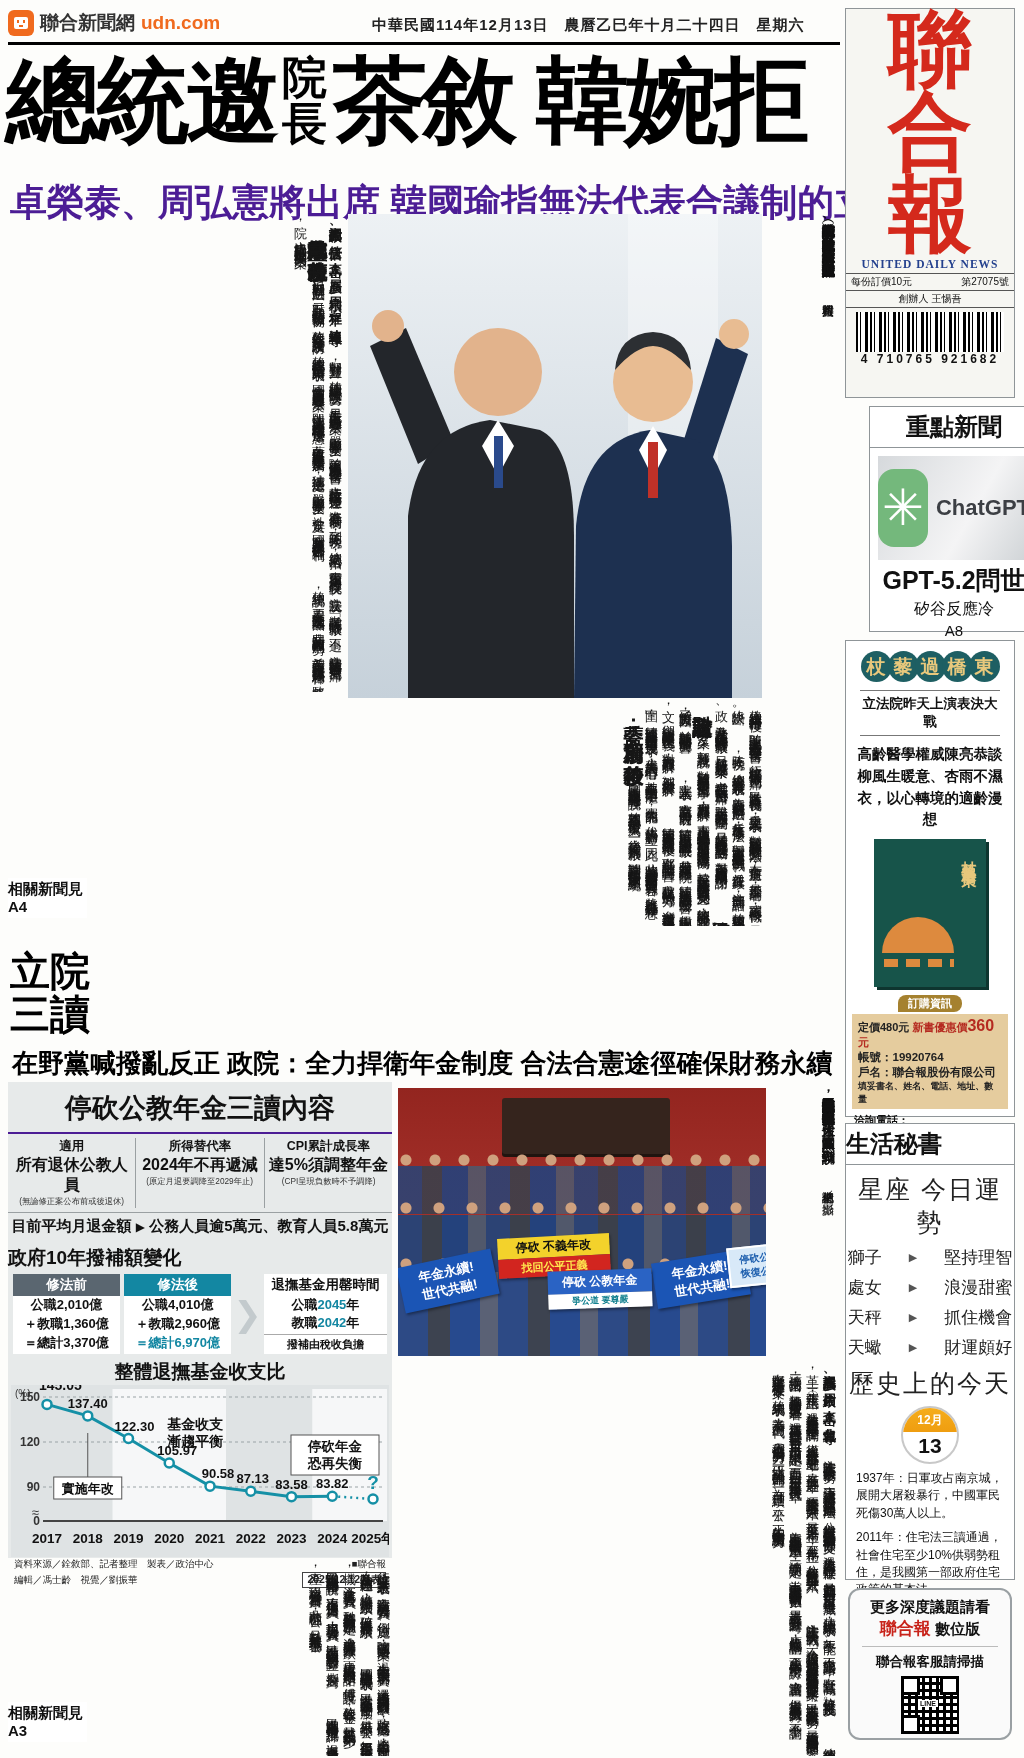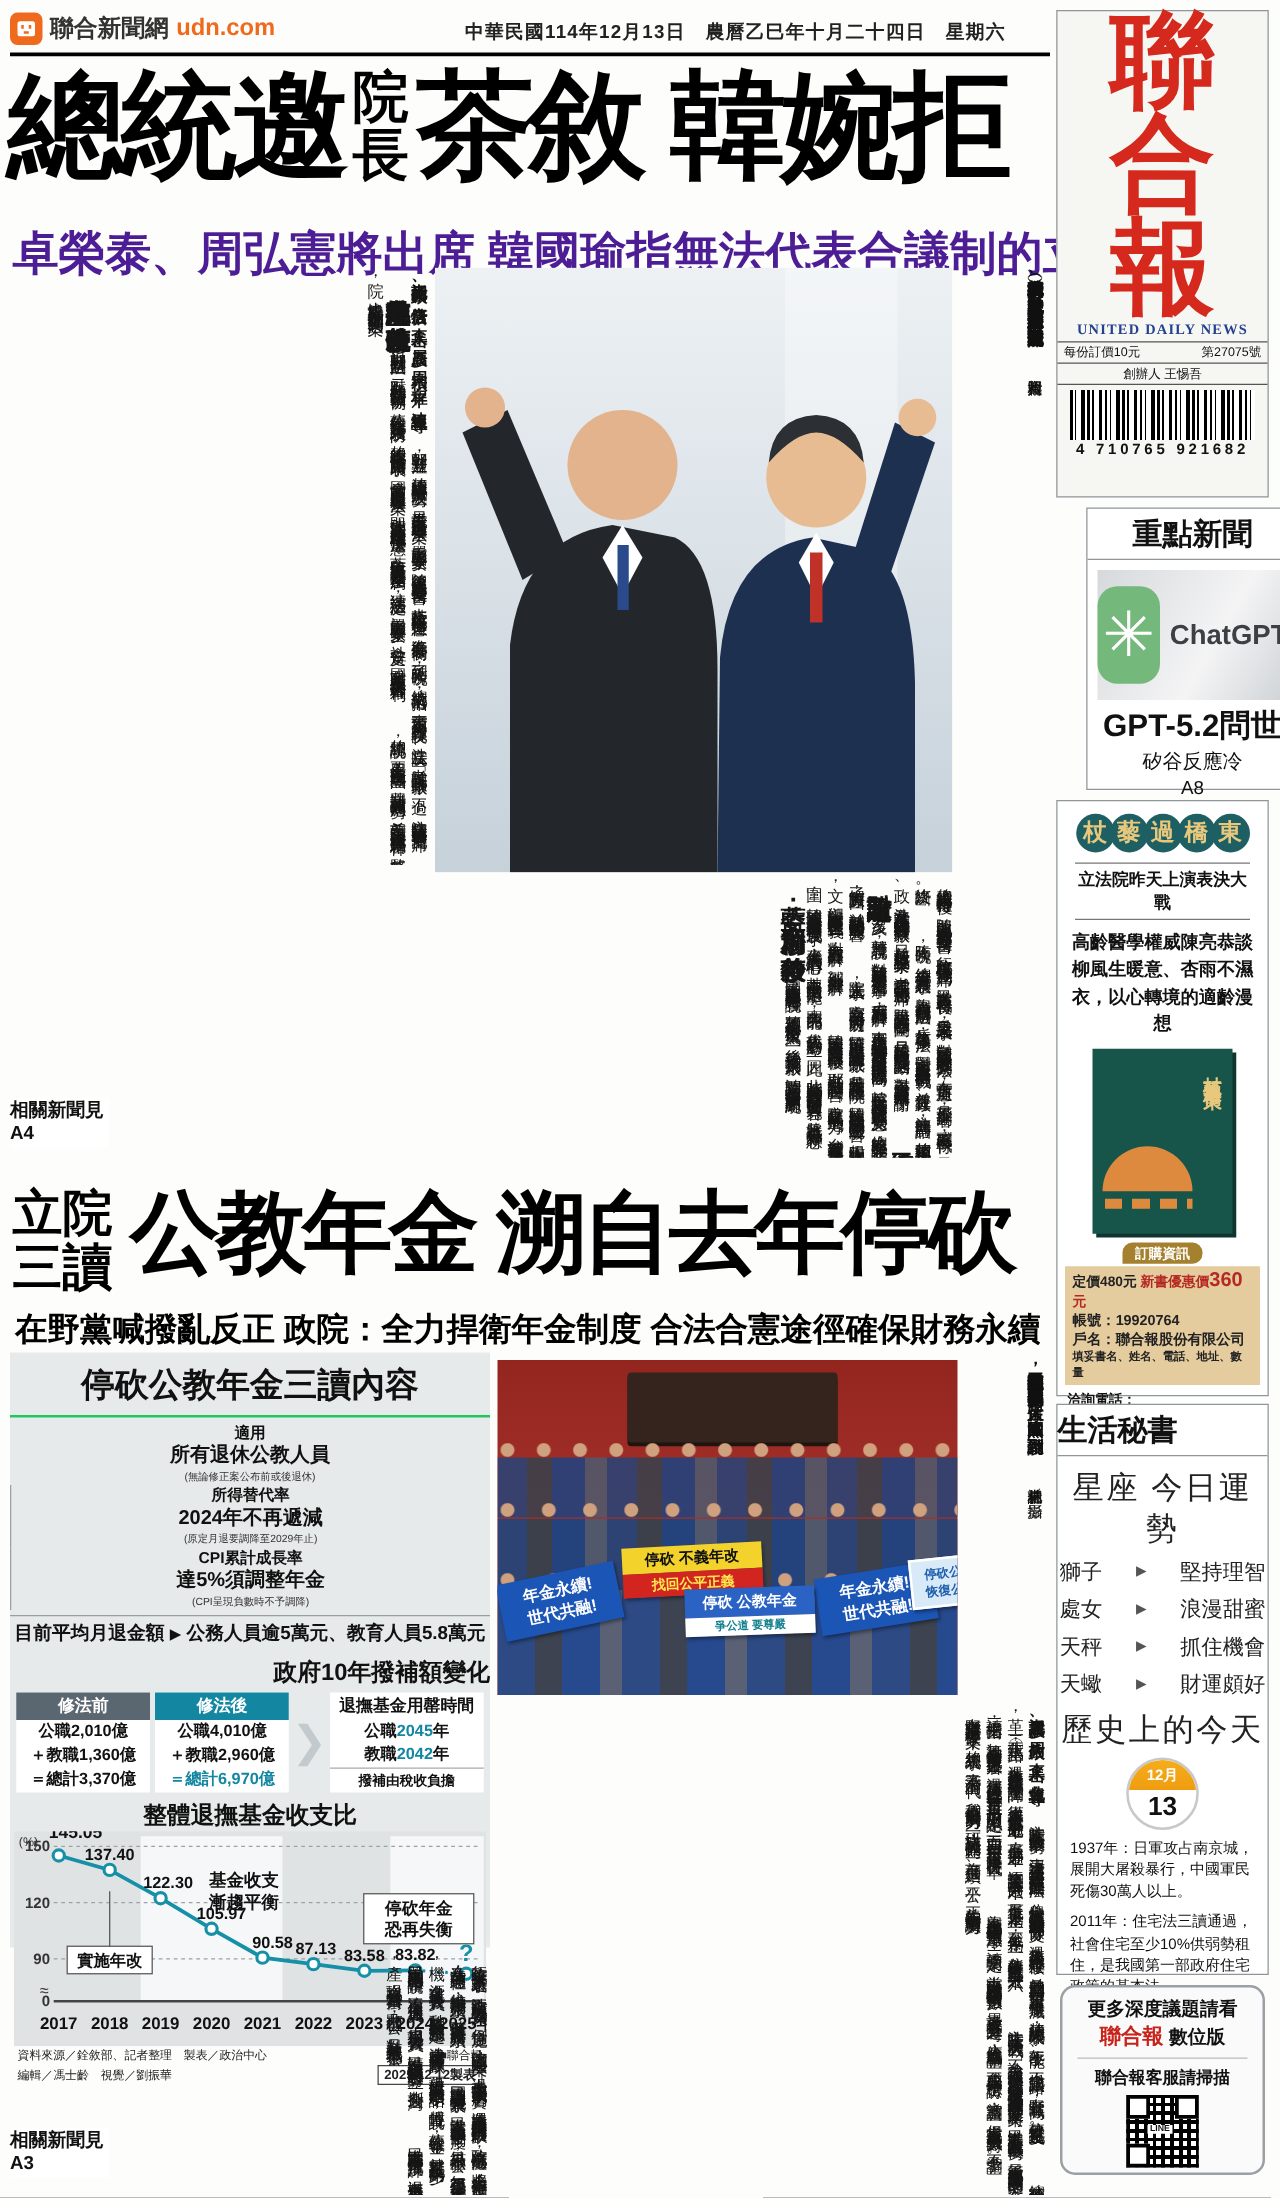--- a/index.html
+++ b/index.html
@@ -45,29 +45,29 @@
   .sign{position:absolute;font-weight:900;text-align:center;box-shadow:1px 2px 3px rgba(0,0,0,.4);}
   .sign div{white-space:nowrap;}
   
   #kicker2{left:10px;top:950px;display:flex;flex-direction:column;}
   #kicker2 span{font-size:40px;font-weight:900;line-height:1.08;color:#000;}
   #hl2{left:104px;top:938px;font-size:72px;font-weight:900;letter-spacing:-3px;color:#000;}
   #sub2{left:12px;top:1046px;font-size:26px;font-weight:900;color:#000;}
   
   #ig{left:8px;top:1082px;width:384px;height:476px;background:#e7eaea;box-sizing:border-box;padding:4px 0 0 0;}
   #ig .ig-title{font-size:27px;font-weight:900;text-align:center;padding:4px 0 6px 0;}
-  #ig .cols{display:flex;border-top:2px solid #22c55e;padding:4px 0;flex-direction:column;}
+  #ig .cols{display:flex;border-top:2px solid #4c1d95;padding:4px 0;}
   #ig .col{flex:1;text-align:center;padding:0 2px;}
   #ig .col+.col{border-left:1px solid #9aa0a2;}
   #ig .col .h{font-size:12.5px;font-weight:700;}
   #ig .col .v{font-size:16px;font-weight:900;line-height:1.25;}
   #ig .col .n{font-size:9px;color:#333;transform:scale(.92);}
   #ig .avg{font-size:15px;font-weight:900;text-align:center;border-top:1px solid #9aa0a2;padding:4px 0;}
   #ig .avg .arr{color:#111;font-size:12px;}
-  #ig .sec-title{font-size:19px;font-weight:900;text-align:right;padding:5px 0 3px 0;}
+  #ig .sec-title{font-size:19px;font-weight:900;text-align:left;padding:5px 0 3px 0;}
   #ig .boxes{display:flex;align-items:stretch;padding:0 5px;gap:4px;}
   #ig .lawbox{background:#fff;flex:1;text-align:center;}
   #ig .lawbox .bar{color:#fff;font-size:13.5px;font-weight:900;padding:2px 0;}
   #ig .lawbox.before .bar{background:#5a6670;}
   #ig .lawbox.after .bar{background:#1387a2;}
   #ig .lawbox .r{font-size:13px;font-weight:900;line-height:1.45;}
   #ig .lawbox.after .r.total{color:#1387a2;}
   #ig .chev{font-size:34px;color:#c3cacd;font-weight:900;align-self:center;line-height:1;margin:0 -2px;}
   #ig .depbox{background:#fff;flex:1.15;text-align:center;padding-bottom:2px;}
   #ig .depbox .h{font-size:13.5px;font-weight:900;padding:2px 0;}
@@ -213,21 +213,20 @@
   </div>
   <div class="abs related" style="left:8px;top:878px;">
     <div>相關新聞見</div>
     <div>A4</div>
   </div>
 
   <div class="abs" id="kicker2">
     <span>立院</span>
     <span>三讀</span>
   </div>
-  <div class="abs" id="hl2">公教年金 溯自去年停砍</div>
   <div class="abs" id="sub2">在野黨喊撥亂反正 政院：全力捍衛年金制度 合法合憲途徑確保財務永續</div>
 
   <div class="abs" id="ig">
     <div class="ig-title">停砍公教年金三讀內容</div>
     <div class="cols">
       <div class="col">
         <div class="h">適用</div>
         <div class="v">所有退休公教人員</div>
         <div class="n">(無論修正案公布前或後退休)</div>
       </div>

